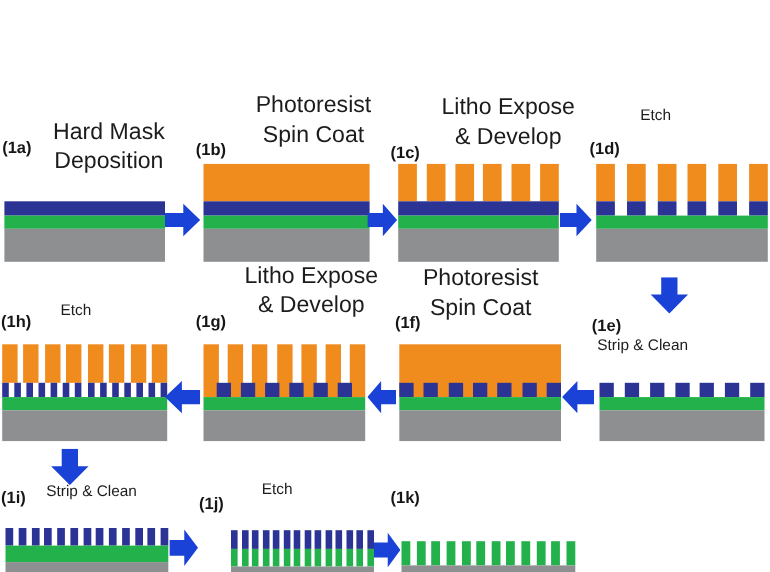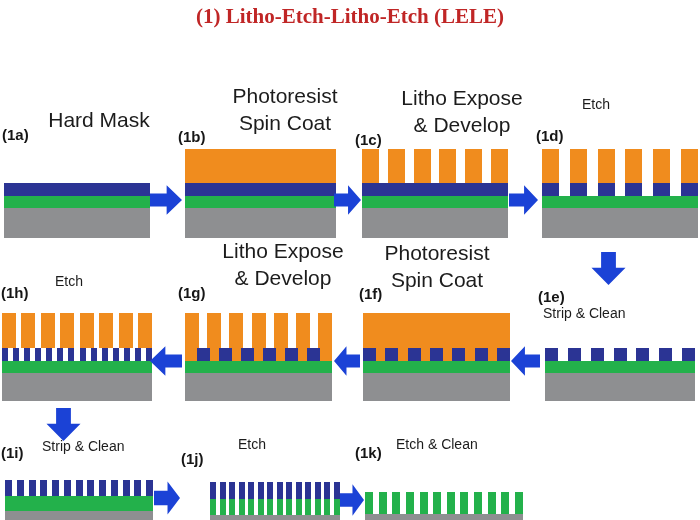--- a/index.html
+++ b/index.html
@@ -22,36 +22,36 @@
   .wm-text{margin-top:3px;font-size:15px;font-weight:bold;letter-spacing:.2px;white-space:nowrap;}
   .wm-semi{color:#8f8a84;}
   .wm-analysis{color:#b7c3d8;}
   .layer,.bar{position:absolute;}
 </style>
 </head>
 <body>
 
 <div class="stage" id="stage">
 
-  <div class="title" id="title" style="color: rgb(192, 38, 38);">(1) Litho-Etch-Litho-Etch (LELE)</div>
 
   <div class="tag" style="left:2px;top:126px">(1a)</div>
   <div class="tag" style="left:178px;top:128px">(1b)</div>
   <div class="tag" style="left:355px;top:131px">(1c)</div>
   <div class="tag" style="left:536px;top:127px">(1d)</div>
   <div class="tag" style="left:538px;top:288px">(1e)</div>
   <div class="tag" style="left:359px;top:285px">(1f)</div>
   <div class="tag" style="left:178px;top:284px">(1g)</div>
   <div class="tag" style="left:1px;top:284px">(1h)</div>
   <div class="tag" style="left:1px;top:444px">(1i)</div>
   <div class="tag" style="left:181px;top:450px">(1j)</div>
   <div class="tag" style="left:355px;top:444px">(1k)</div>
 
   <div class="step-name two" style="left:36px;top:107px;width:126px">
     <div>Hard Mask</div>
+      <div>Deposition</div>
   </div>
   <div class="step-name two" style="left:203px;top:83px;width:164px">
     <div>Photoresist</div>
       <div>Spin Coat</div>
   </div>
   <div class="step-name two" style="left:380px;top:85px;width:164px">
     <div>Litho Expose</div>
       <div>&amp; Develop</div>
   </div>
   <div class="step-name single" style="left:582px;top:96px">Etch</div>
@@ -60,21 +60,20 @@
     <div>Photoresist</div>
       <div>Spin Coat</div>
   </div>
   <div class="step-name two" style="left:201px;top:238px;width:164px">
     <div>Litho Expose</div>
       <div>&amp; Develop</div>
   </div>
   <div class="step-name single" style="left:55px;top:273px">Etch</div>
   <div class="step-name single" style="left:42px;top:438px">Strip &amp; Clean</div>
   <div class="step-name single" style="left:238px;top:436px">Etch</div>
-  <div class="step-name single" style="left:396px;top:436px">Etch &amp; Clean</div>
 
 
 
 <div style="position: absolute; left: 4px; top: 183px; width: 146px; height: 55px; z-index: 1;">
       <div class="layer" style="left: 0px; top: 0px; width: 146px; height: 13px; background: rgb(43, 52, 148);"></div>
       <div class="layer" style="left: 0px; top: 13px; width: 146px; height: 12px; background: rgb(35, 177, 75);"></div>
       <div class="layer" style="left: 0px; top: 25px; width: 146px; height: 30px; background: rgb(142, 143, 145);"></div>
     </div>
     <div style="position: absolute; left: 185px; top: 149px; width: 151px; height: 89px; z-index: 1;">
       <div class="layer" style="left: 0px; top: 0px; width: 151px; height: 34px; background: rgb(240, 140, 30);"></div>

